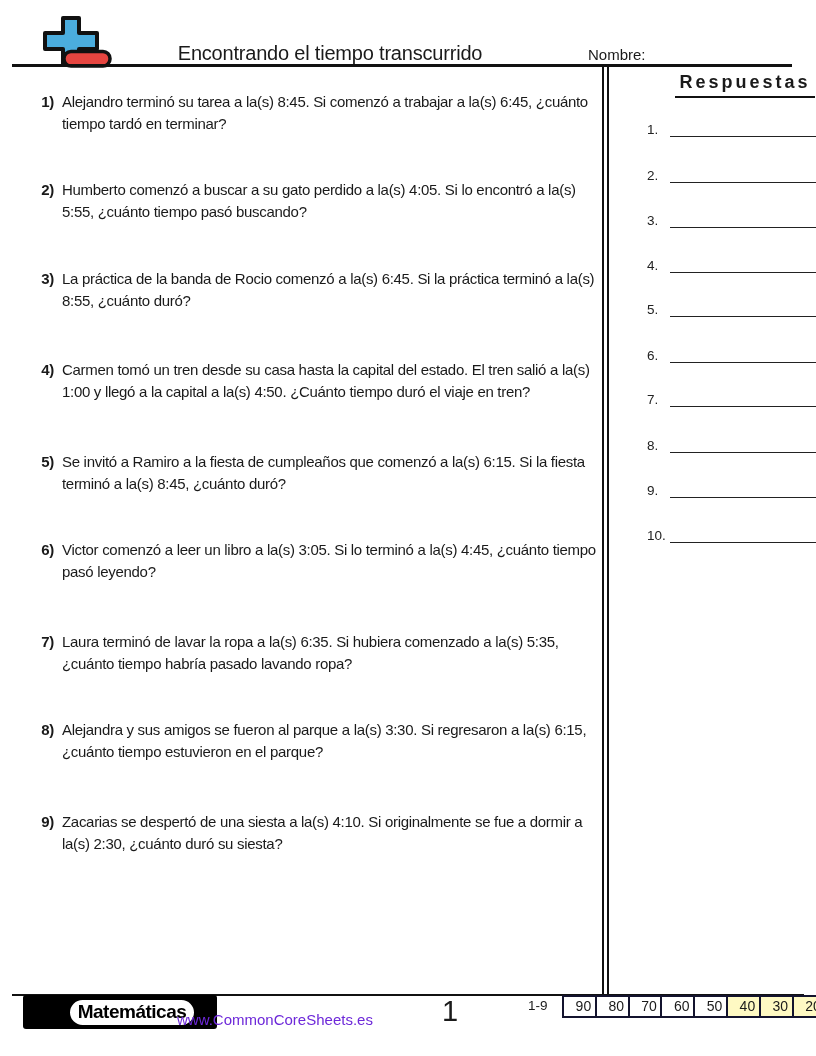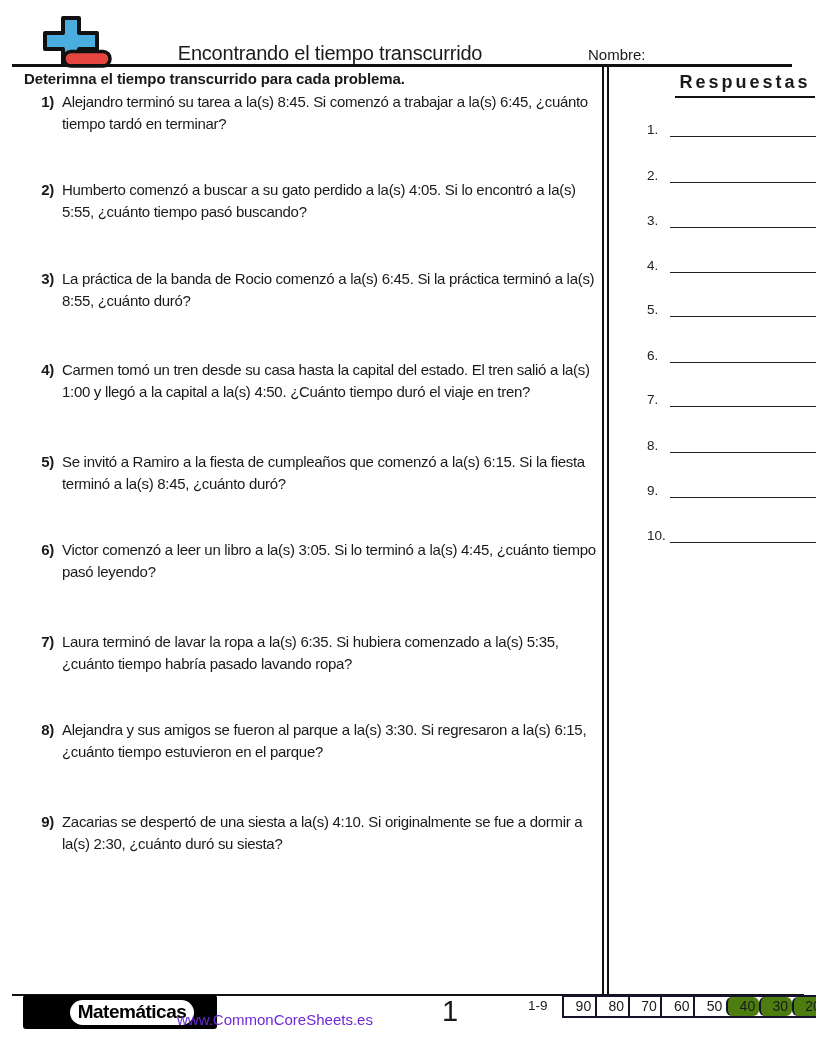--- a/index.html
+++ b/index.html
@@ -62,37 +62,36 @@
   .score-table{
     position:absolute;left:562px;top:995px;display:flex;
     border:2px solid #13132e;background:#fff;
   }
   .score-cell{
     width:22.8px;height:19px;line-height:19px;text-align:center;font-size:14px;
     border-left:2px solid #13132e;
     padding-left:8px;
   }
   .score-cell:first-child{border-left:none;}
-  .score-cell.hl{background:#4d7c0f;border-radius:6px;}
+  .score-cell.hl{background:#fef9c3;}
 </style>
 </head>
 <body>
 
 <div class="page">
 
   <svg class="logo" viewBox="0 0 70 52" aria-hidden="true">
     <path d="M21 2 H37 V17 H55 V33 H37 V48 H21 V33 H3 V17 H21 Z" fill="#4badde" stroke="#111" stroke-width="4" stroke-linejoin="round"></path>
     <rect x="22" y="35.5" width="46" height="14.5" rx="7" fill="#e64540" stroke="#111" stroke-width="3.5"></rect>
   </svg>
 
   <div class="page-title">Encontrando el tiempo transcurrido</div>
   <div class="name-label">Nombre:</div>
   <div class="header-rule"></div>
 
-  <div class="instruction">Deterimna el tiempo transcurrido para cada problema.</div>
 
   <div class="problem" style="top:91px">
     <span class="num">1)</span>
     <span class="txt">Alejandro terminó su tarea a la(s) 8:45. Si comenzó a trabajar a la(s) 6:45, ¿cuánto tiempo tardó en terminar?</span>
   </div>
   <div class="problem" style="top:179px">
     <span class="num">2)</span>
     <span class="txt">Humberto comenzó a buscar a su gato perdido a la(s) 4:05. Si lo encontró a la(s) 5:55, ¿cuánto tiempo pasó buscando?</span>
   </div>
   <div class="problem" style="top:268px">

